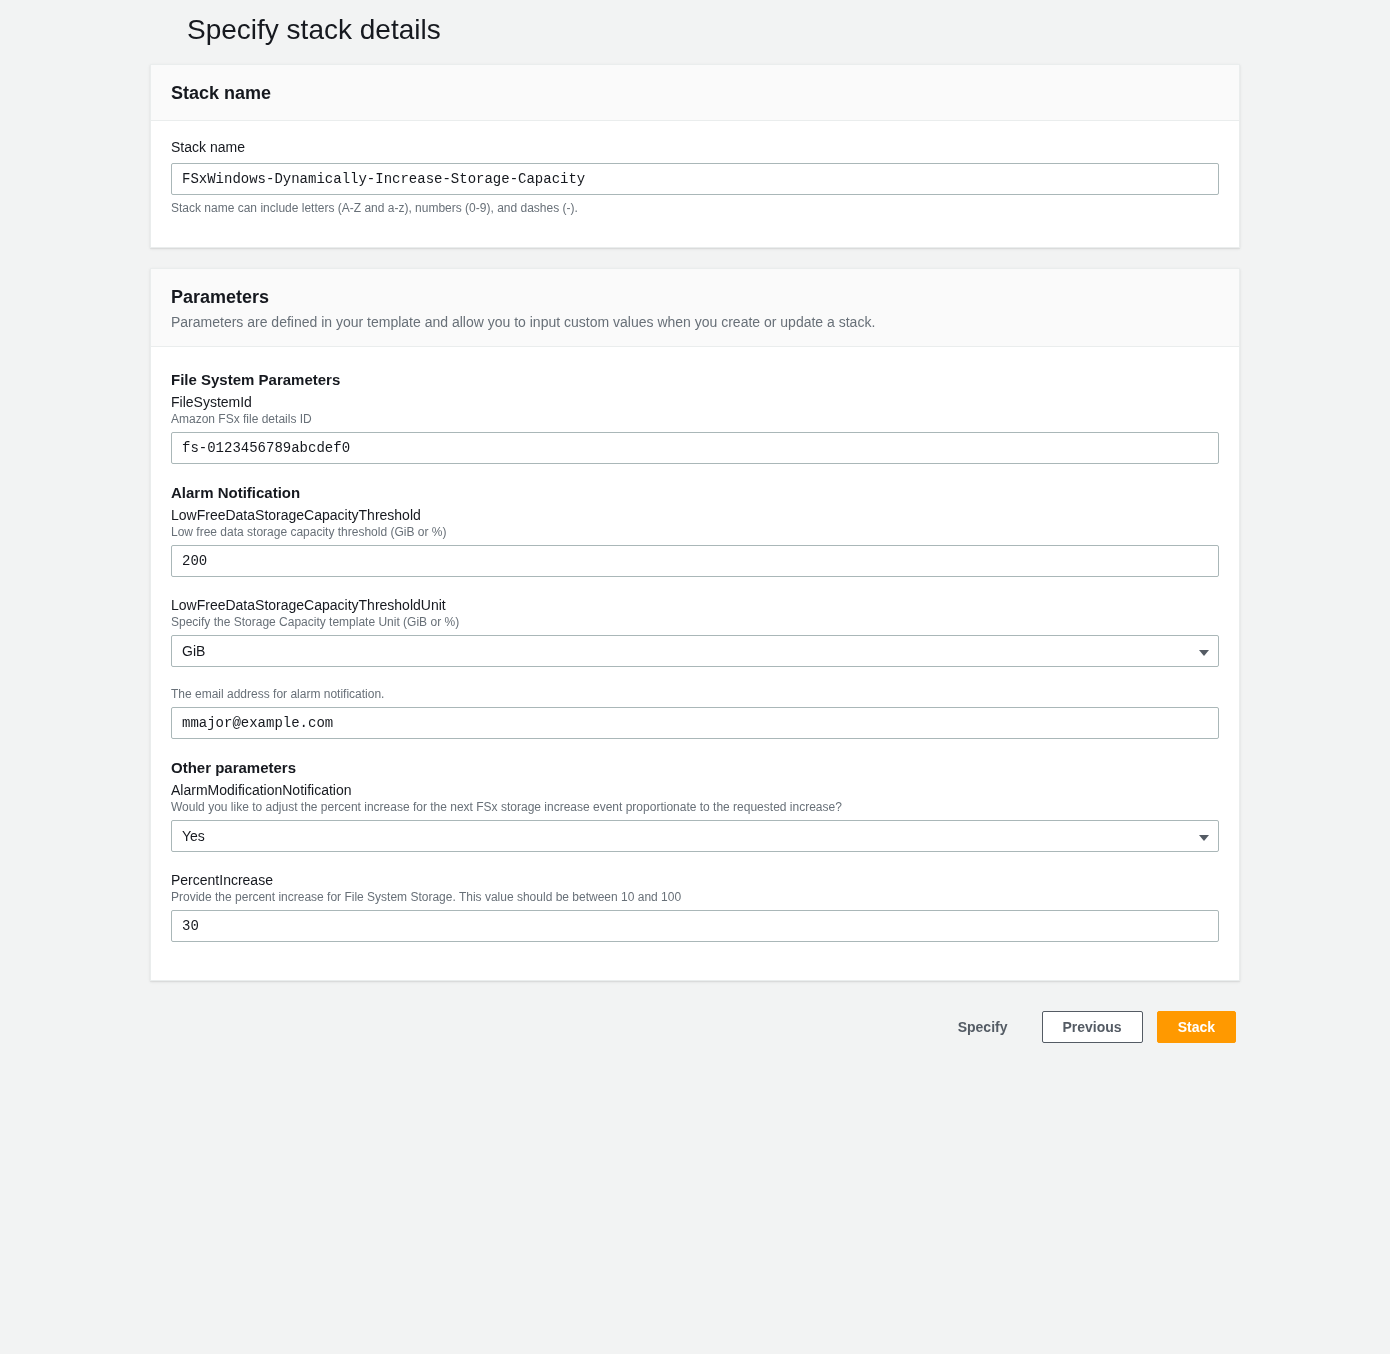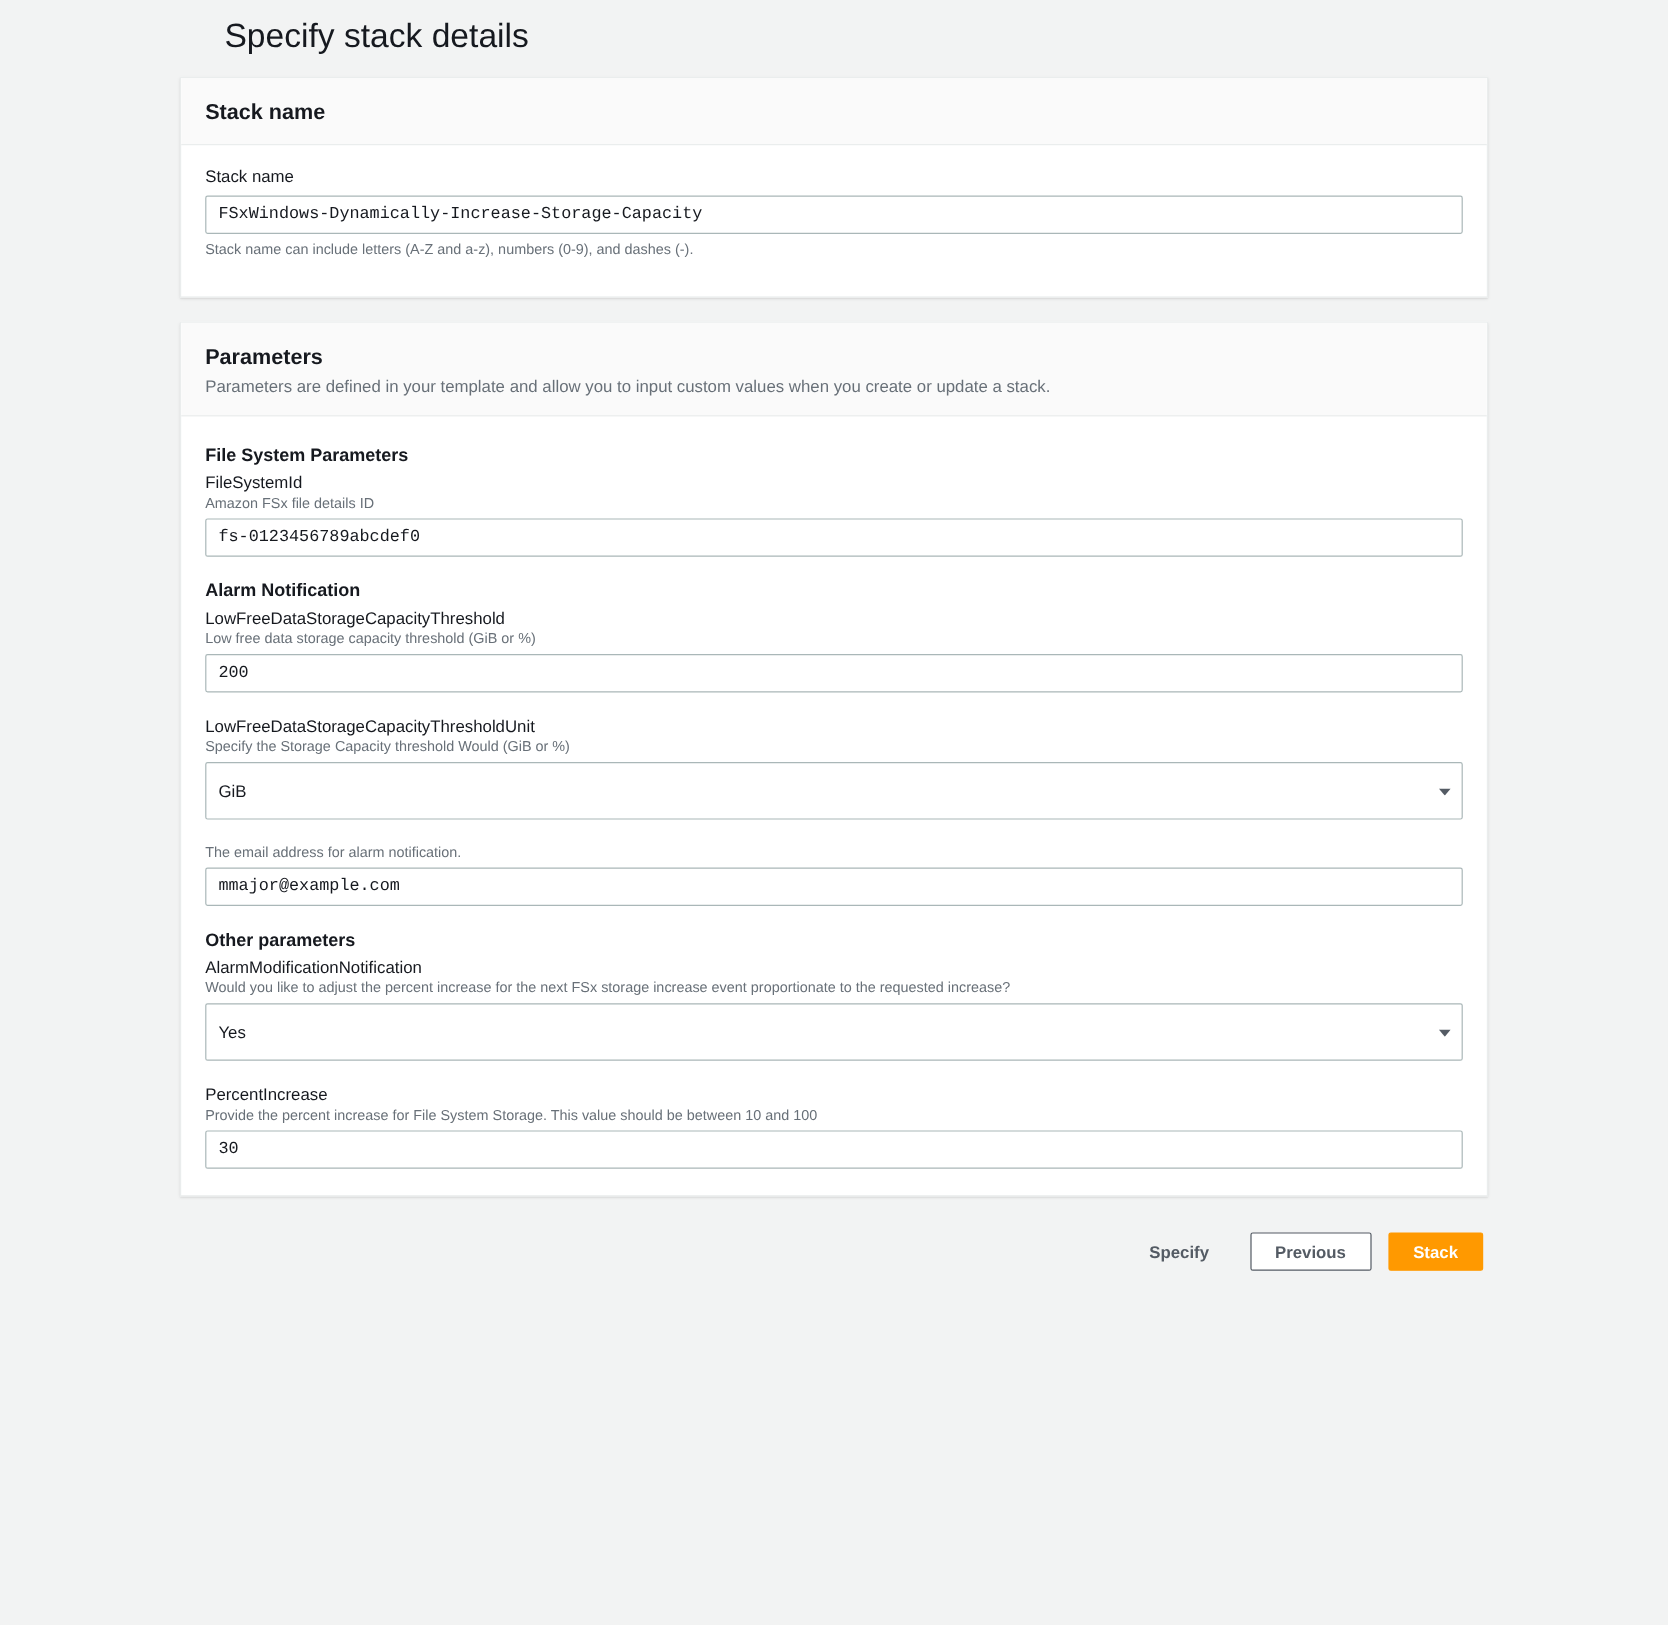--- a/index.html
+++ b/index.html
@@ -81,21 +81,21 @@
     width: 100%;
   }
   .select-wrap select {
     width: 100%;
     padding: 6px 30px 6px 10px;
     font-size: 14px;
     border: 1px solid #aab7b8;
     border-radius: 2px;
     background: #fff;
     color: #16191f;
-    height: 48px;
+    height: 32px;
     appearance: none;
     -webkit-appearance: none;
     font-family: inherit;
   }
   .select-wrap .caret {
     position: absolute;
     right: 10px;
     top: 50%;
     transform: translateY(-50%);
     pointer-events: none;
@@ -104,21 +104,21 @@
   .section-heading {
     font-size: 15px;
     font-weight: 700;
     color: #16191f;
     margin-top: 6px;
     margin-bottom: 6px;
   }
   .param-group { margin-bottom: 20px; }
   .param-group:last-child { margin-bottom: 0; }
   .param-field { margin-bottom: 20px; }
-  .param-field:last-child { margin-bottom: 0; }
+  .param-field:last-child { margin-bottom: 16px; }
   .footer {
     display: flex;
     justify-content: flex-end;
     align-items: center;
     gap: 14px;
     padding: 10px 4px 10px 4px;
   }
   .btn {
     font-size: 14px;
     font-weight: 700;
@@ -185,21 +185,21 @@
         <div class="section-heading">Alarm Notification</div>
 
         <div class="param-field">
           <div class="field-label">LowFreeDataStorageCapacityThreshold</div>
           <div class="field-desc">Low free data storage capacity threshold (GiB or %)</div>
           <input class="text-input" type="text" value="200" style="">
         </div>
 
         <div class="param-field">
           <div class="field-label">LowFreeDataStorageCapacityThresholdUnit</div>
-          <div class="field-desc">Specify the Storage Capacity threshold Would (GiB or %)</div>
+          <div class="field-desc">Specify the Storage Capacity template Unit (GiB or %)</div>
           <div class="select-wrap">
             <select>
               <option>GiB</option>
             </select>
             <span class="caret">
               <svg width="10" height="6" viewBox="0 0 10 6">
                   <path d="M0 0 L5 6 L10 0 Z" fill="#545b64"></path>
                 </svg>
             </span>
           </div>

